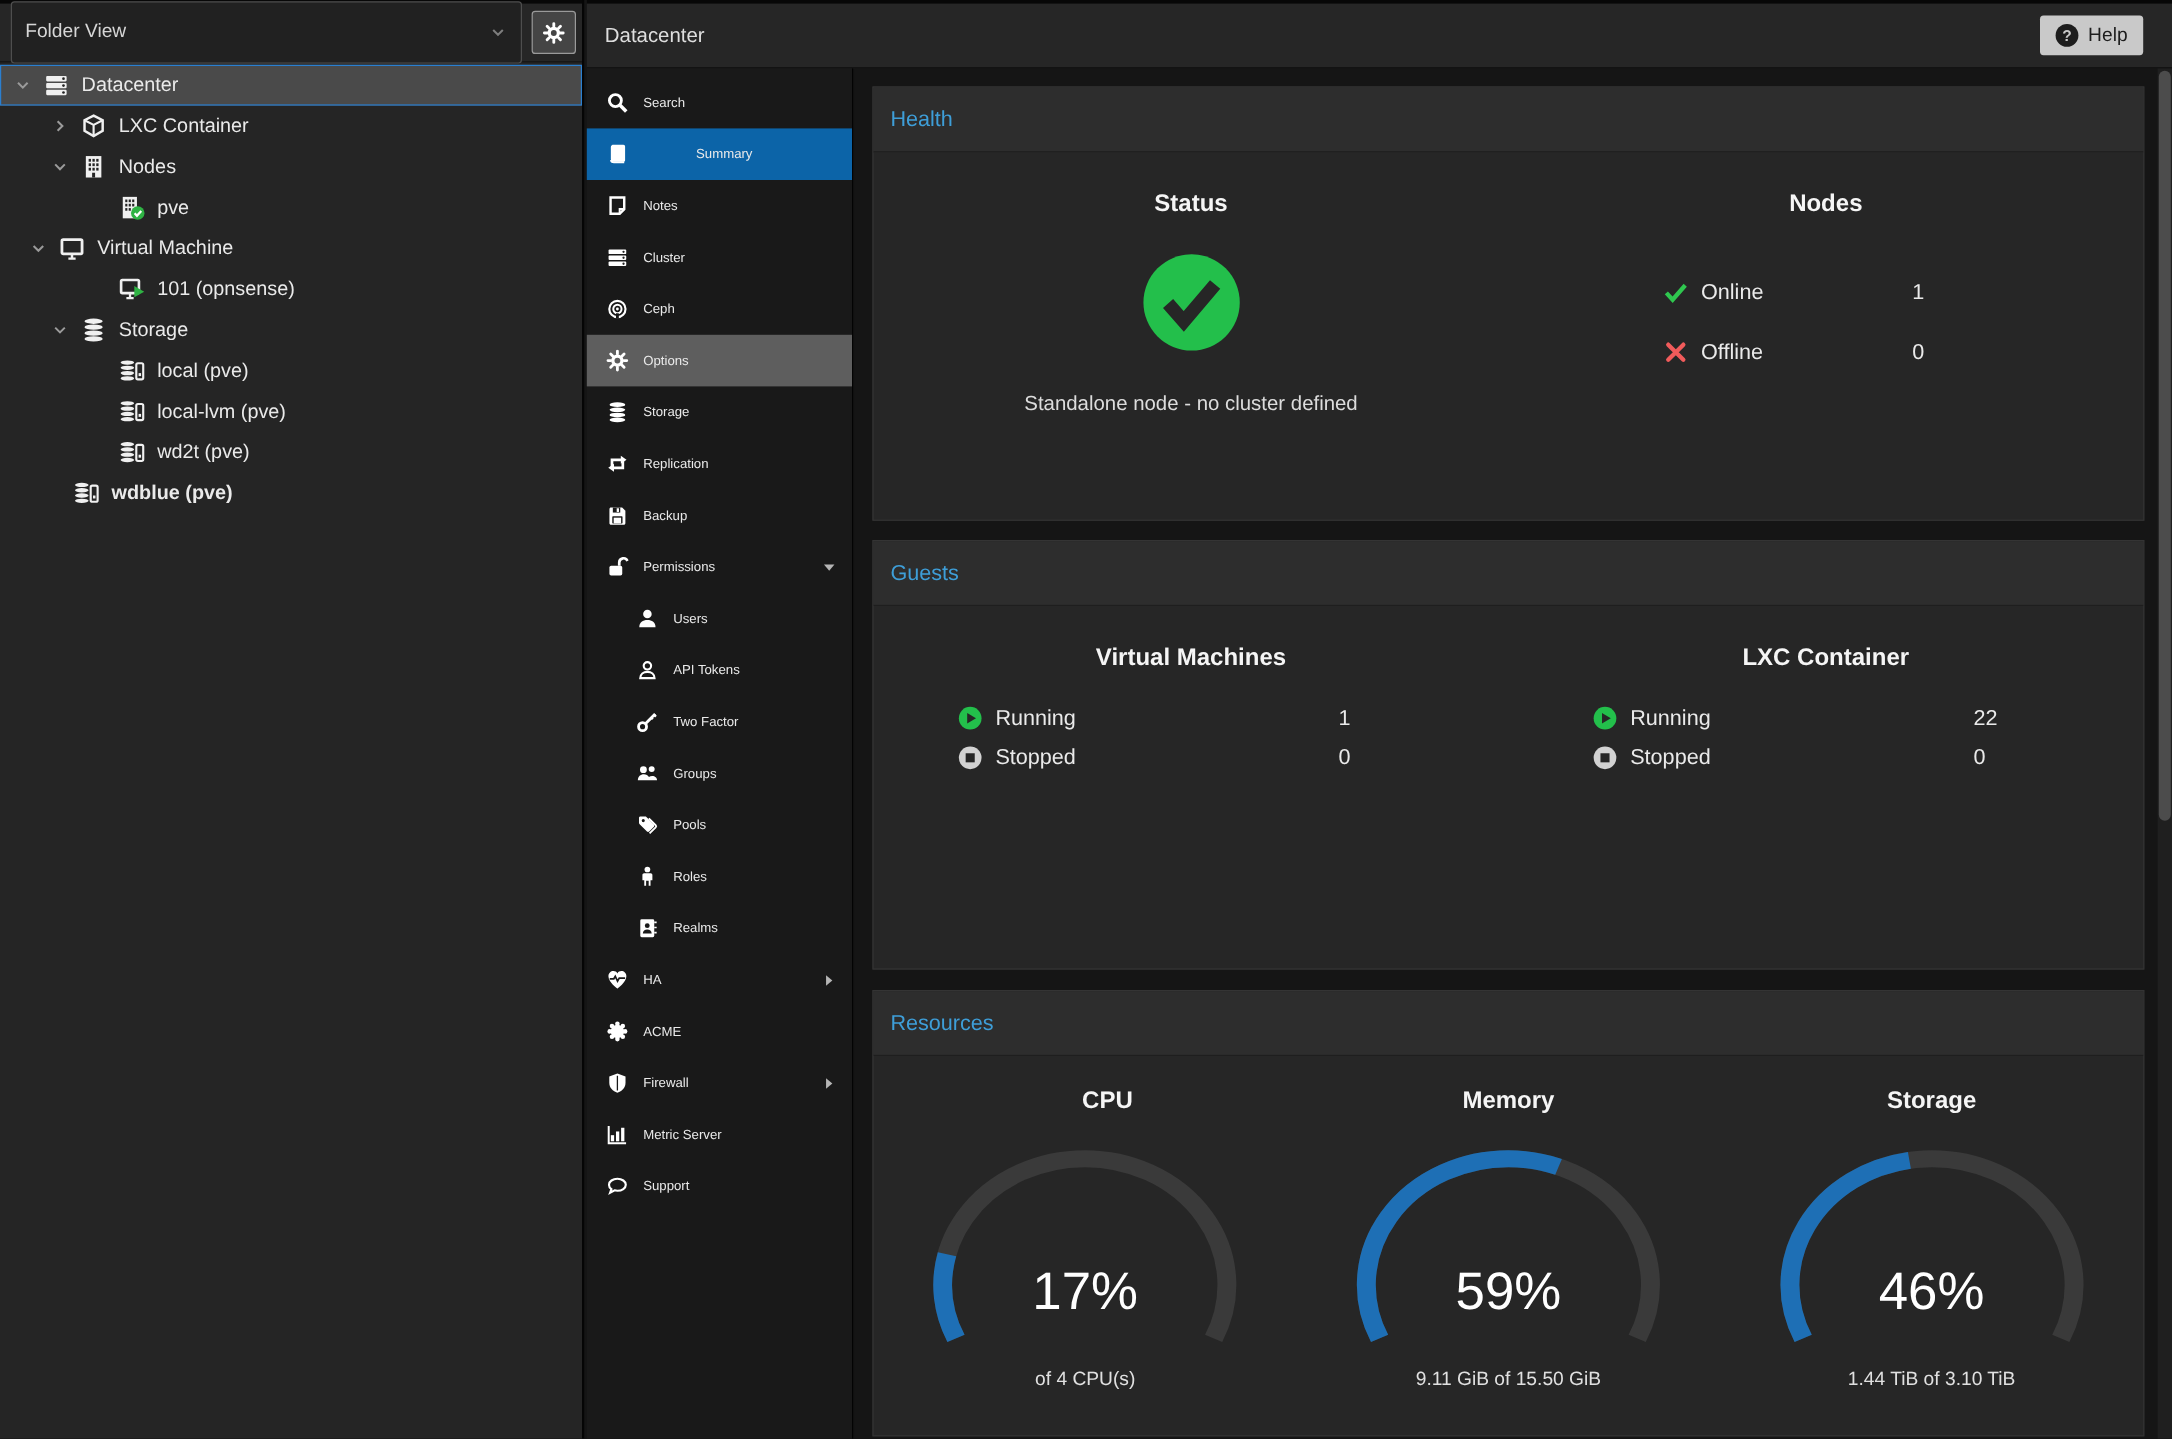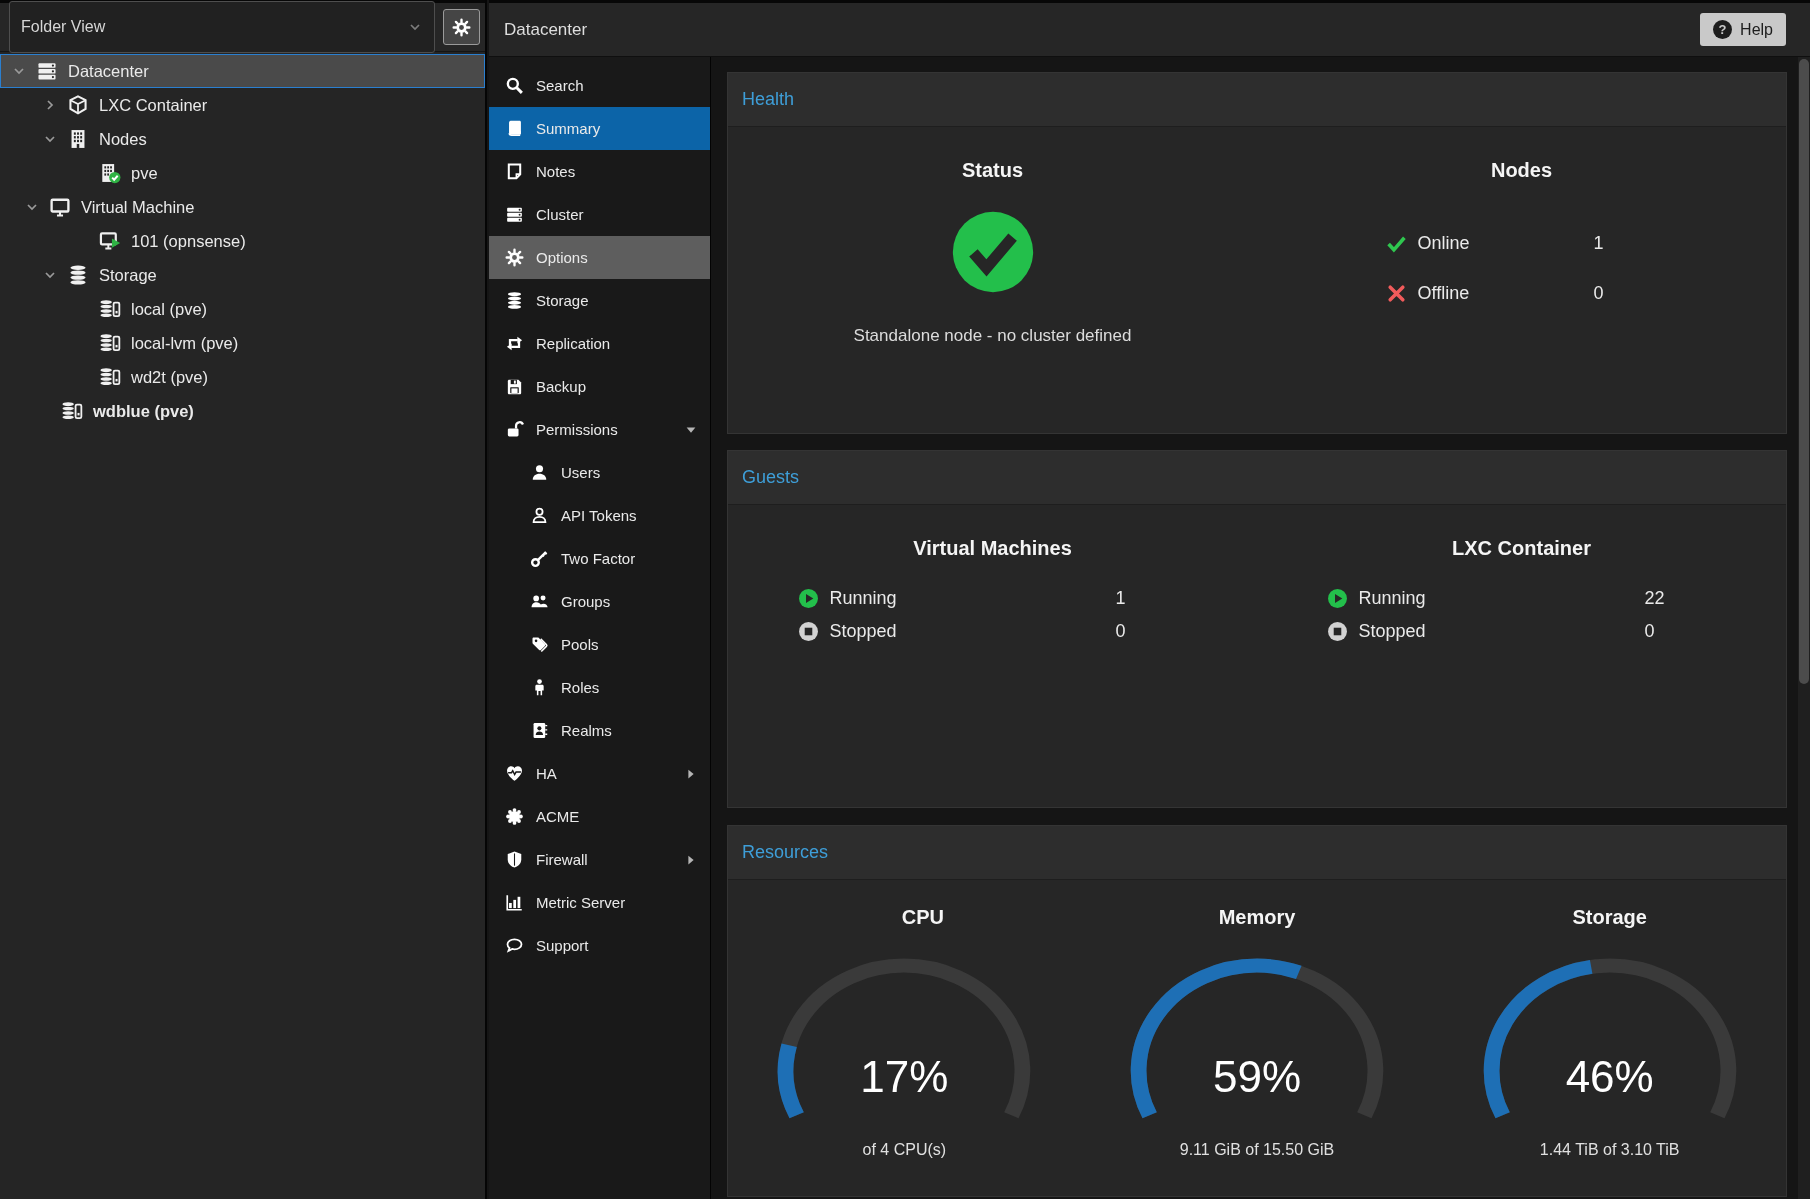--- a/index.html
+++ b/index.html
@@ -33,23 +33,23 @@
   .card-title { margin-left:15px; font-size:17px; color:#dedede; }
   .help-btn { margin-left:auto; margin-right:24px; background:#c9c9c9; color:#1d1d1d;
     border-radius:3px; height:33px; display:flex; align-items:center; gap:8px; padding:0 13px; font-size:16px; }
   .help-q { width:19px; height:19px; border-radius:50%; background:#1d1d1d; color:#c9c9c9;
     display:flex; align-items:center; justify-content:center; font-size:13px; font-weight:bold; }
 
   
   .menu { position:absolute; left:0; top:57px; bottom:0; width:222px; background:#191919;
     border-right:1px solid #030303; padding-top:7px; }
   .menu-row { height:43px; display:flex; align-items:center; padding:0 12px 0 16px;
-    font-size:15px; color:#eaeaea; }
+    font-size:11px; color:#eaeaea; }
   .menu-row.indent { padding-left:41px;text-align:right; }
-  .menu-row.selected { background:#0c64a8; }
+  .menu-row.selected { background:#0c64a8;gap:44px; }
   .menu-row.highlighted { background:#5e5e5e; }
   .menu-ic { width:19px; height:19px; margin-right:12px; color:#ffffff; flex:none; }
   .menu-caret { margin-left:auto; color:#b5b5b5; flex:none; }
 
   
   .content { position:absolute; left:223px; top:57px; right:0; bottom:0; background:#151515; }
   .panel { position:absolute; left:15px; width:1060px; background:#262626; border:1px solid #343434; }
   #panel-health { top:15px; height:362px; }
   #panel-guests { top:393px; height:358px; }
   #panel-resources { top:768px; height:372px; }
@@ -450,20 +450,26 @@
           <use href="#i-note"></use>
         </svg>
         <span>Notes</span>
       </div>
       <div class="menu-row">
         <svg class="ic menu-ic">
           <use href="#i-server"></use>
         </svg>
         <span>Cluster</span>
       </div>
+      <div class="menu-row">
+        <svg class="ic menu-ic">
+          <use href="#i-ceph"></use>
+        </svg>
+        <span>Ceph</span>
+      </div>
       <div class="menu-row highlighted">
         <svg class="ic menu-ic">
           <use href="#i-gear"></use>
         </svg>
         <span>Options</span>
       </div>
       <div class="menu-row">
         <svg class="ic menu-ic">
           <use href="#i-db"></use>
         </svg>

